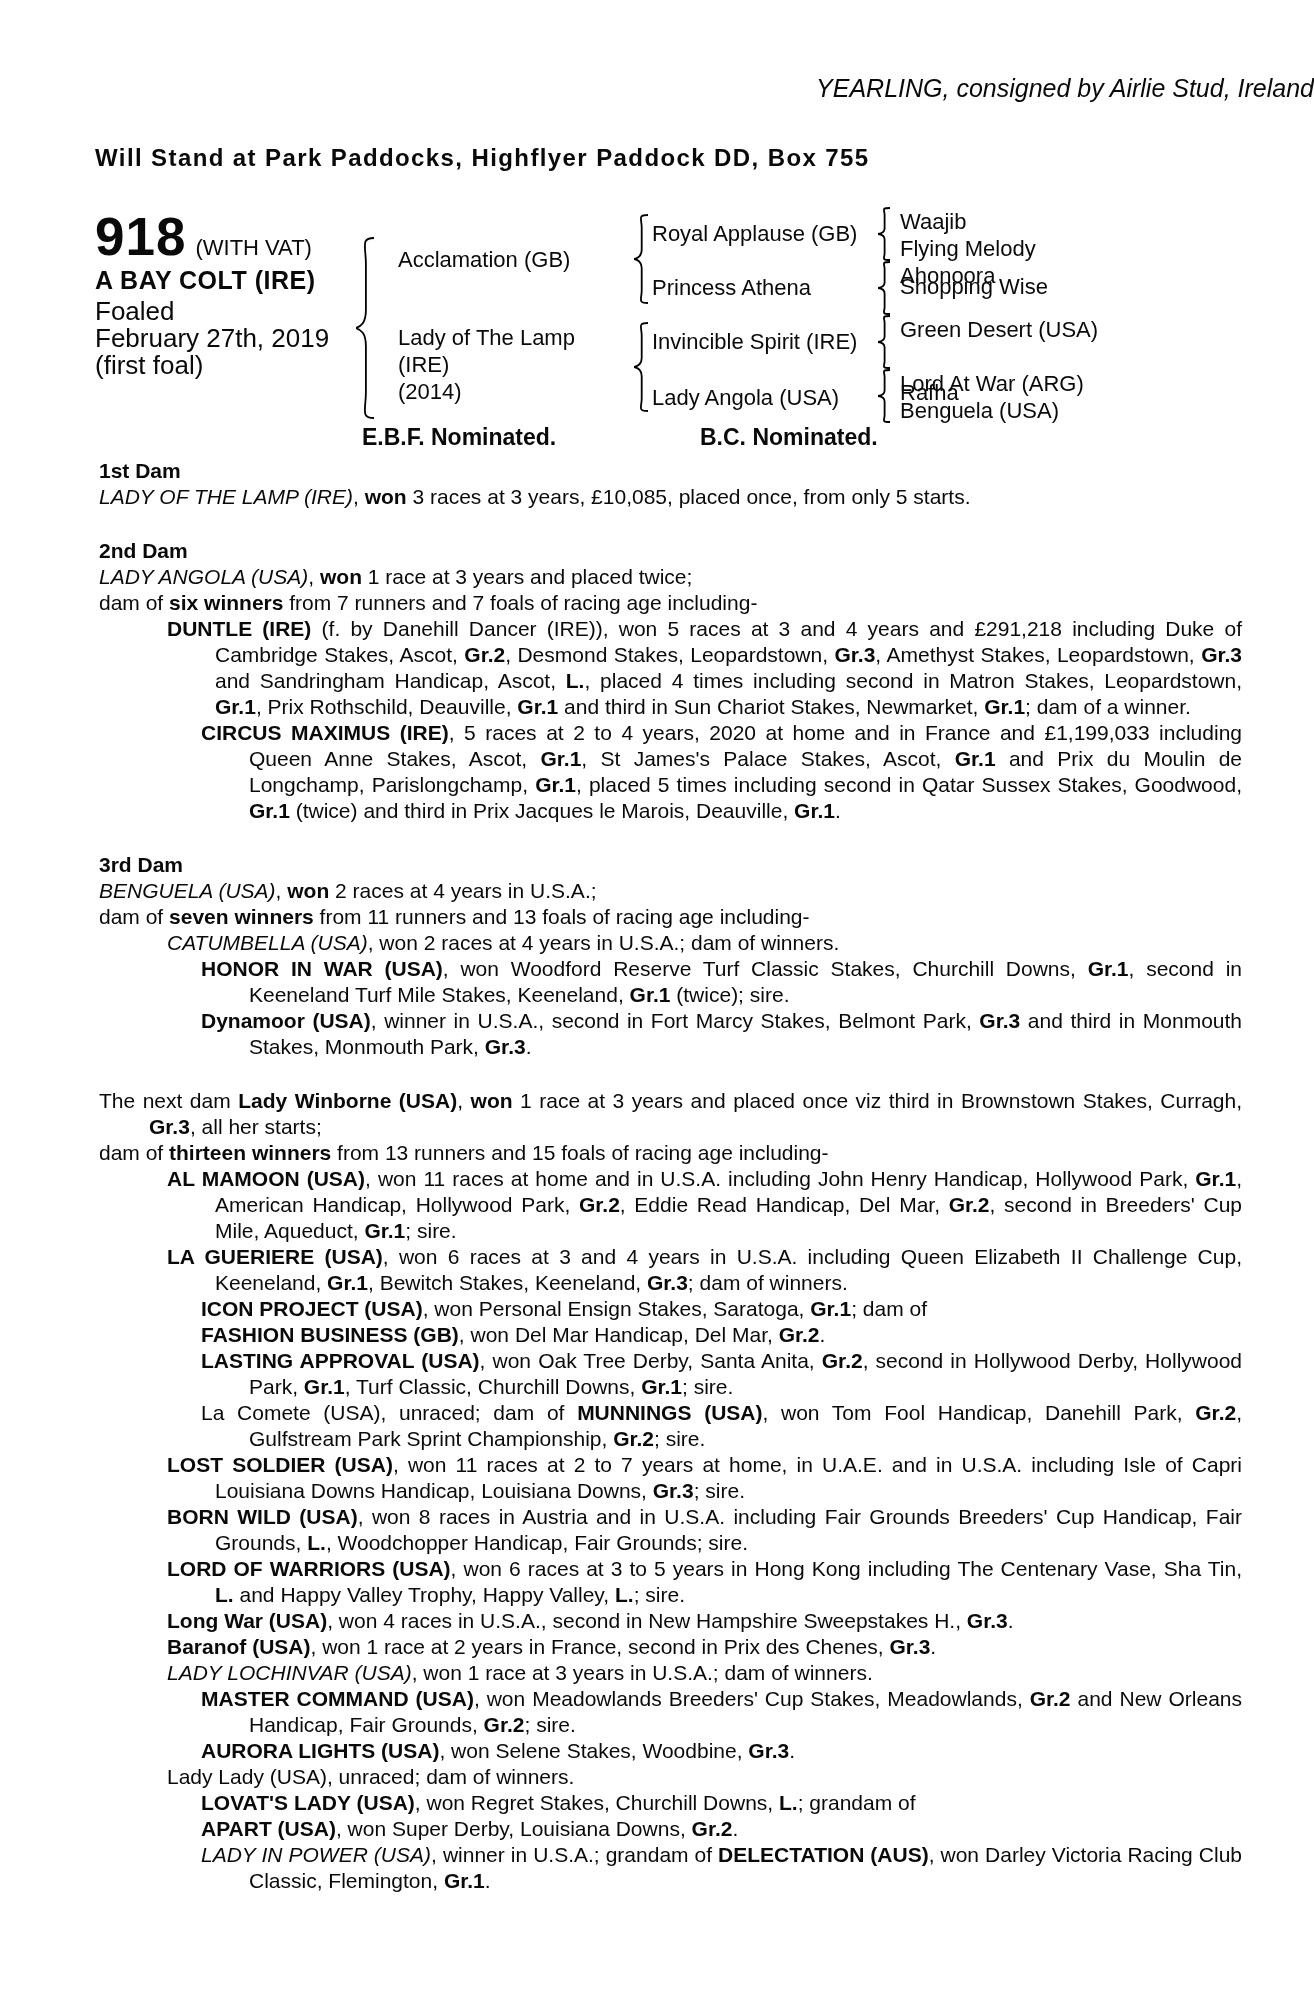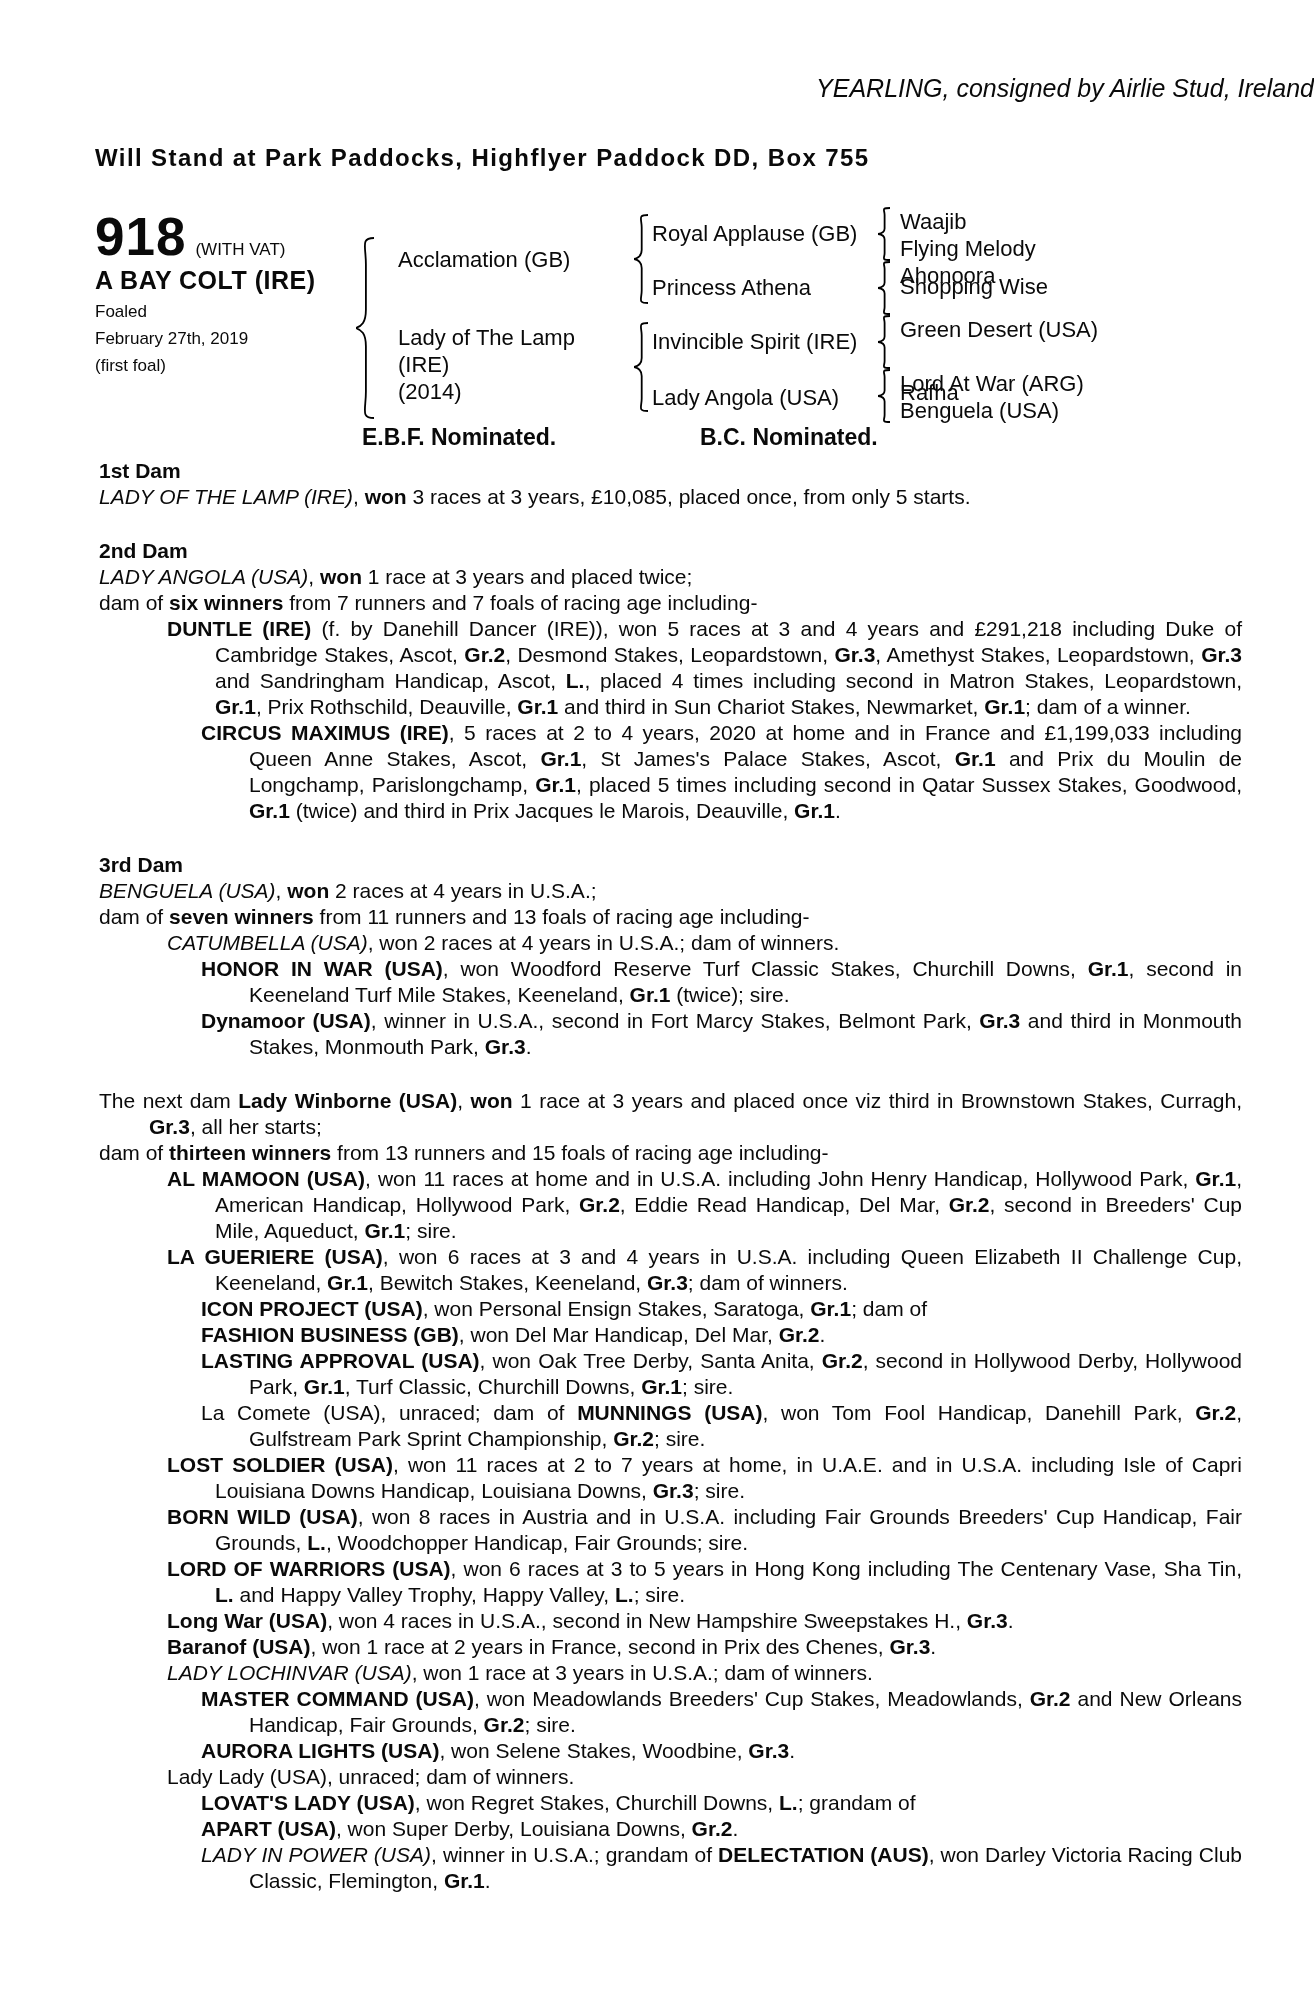--- a/index.html
+++ b/index.html
@@ -5,23 +5,23 @@
   html,body{margin:0;padding:0;background:#ffffff;overflow:hidden;}
   body{width:1314px;height:2000px;position:relative;color:#0a0a0a;
        font-family:"Liberation Sans",sans-serif;-webkit-font-smoothing:antialiased;}
   .abs{position:absolute;}
   
   #top-region{position:relative;height:452px;}
   .consignor{top:74px;left:0;width:100%;text-align:right;font-style:italic;font-size:25px;}
   .stand{top:144px;left:95px;font-weight:bold;font-size:24px;letter-spacing:1.4px;}
   .lot-row{top:206px;left:95px;white-space:nowrap;}
   .lot-num{font-weight:bold;font-size:53px;letter-spacing:1px;}
-  .lot-vat{font-size:17px;margin-left:9px;}
+  .lot-vat{font-size:22px;margin-left:9px;}
   .colt-name{top:266px;left:95px;font-weight:bold;font-size:25px;letter-spacing:.5px;}
-  .foaled-block{top:298px;left:95px;font-size:17px;line-height:27px;}
+  .foaled-block{top:298px;left:95px;font-size:26px;line-height:27px;}
   .ped-name{font-size:22px;line-height:27px;white-space:nowrap;}
   .nominated{font-weight:bold;font-size:23px;}
   .brace{display:block;}
   
   #catalog{padding:6px 72px 0 99px;font-size:21px;line-height:26px;}
   .section + .section{margin-top:28px;}
   .sec-heading{font-weight:bold;}
   .para{text-align:justify;}
   .level-0{padding-left:50px;text-indent:-50px;}
   .level-1{margin-left:68px;padding-left:48px;text-indent:-48px;}

